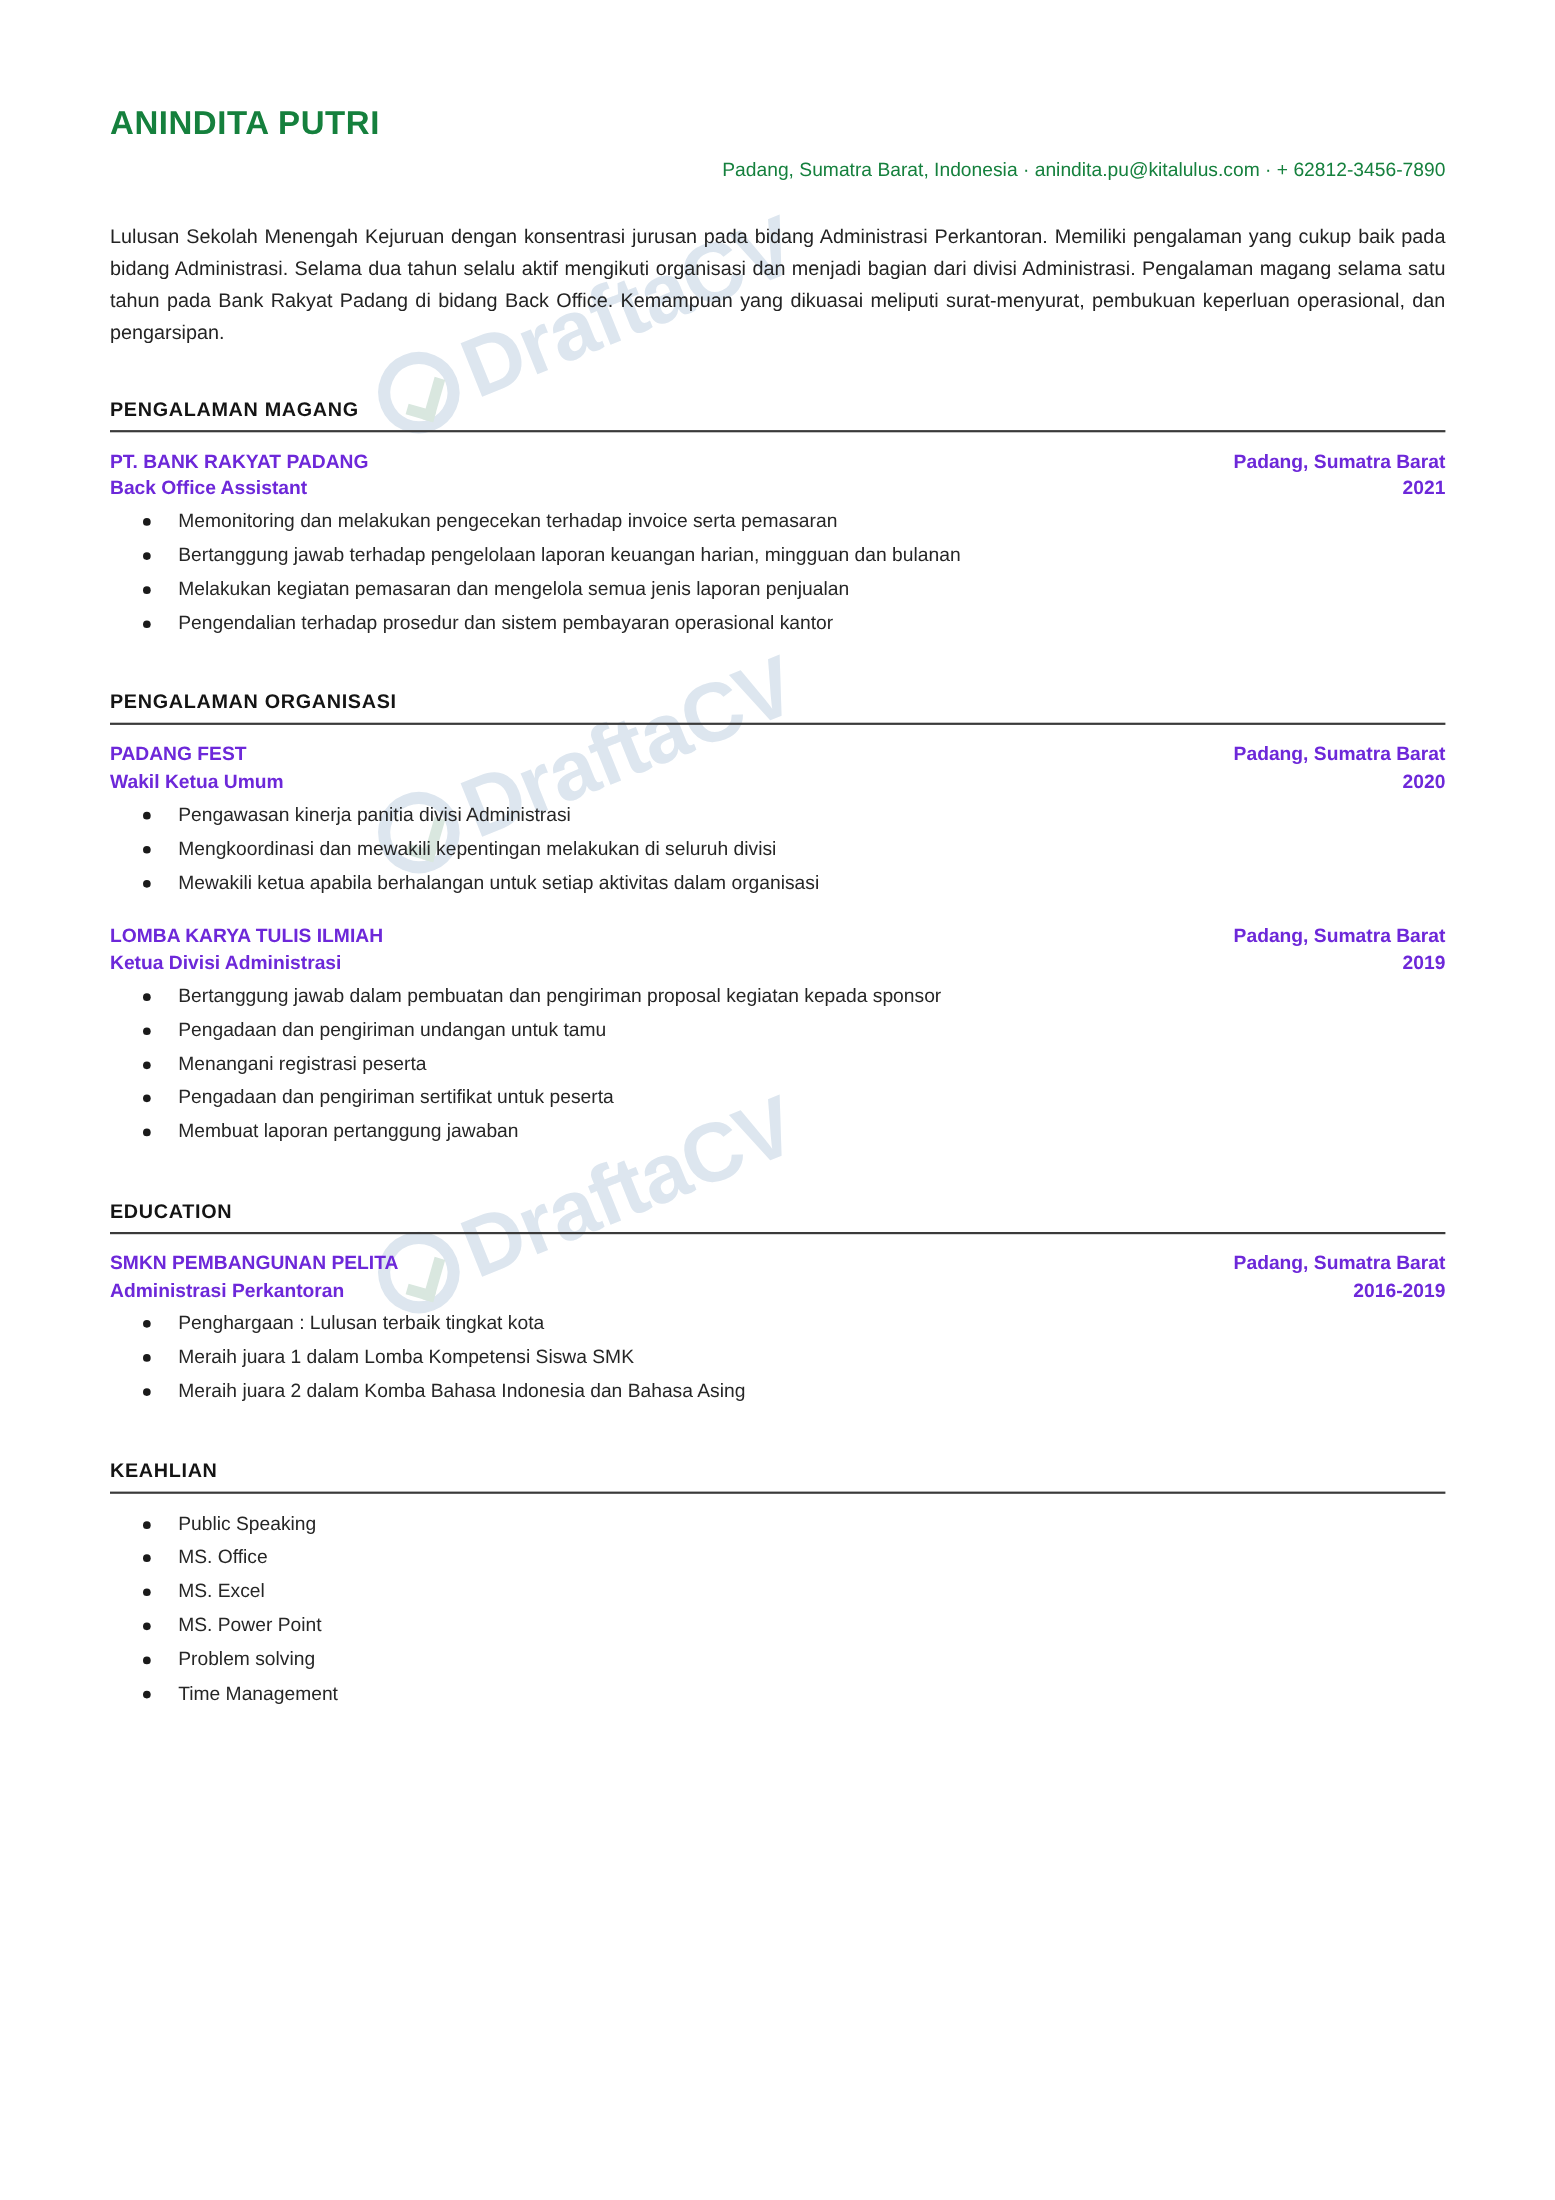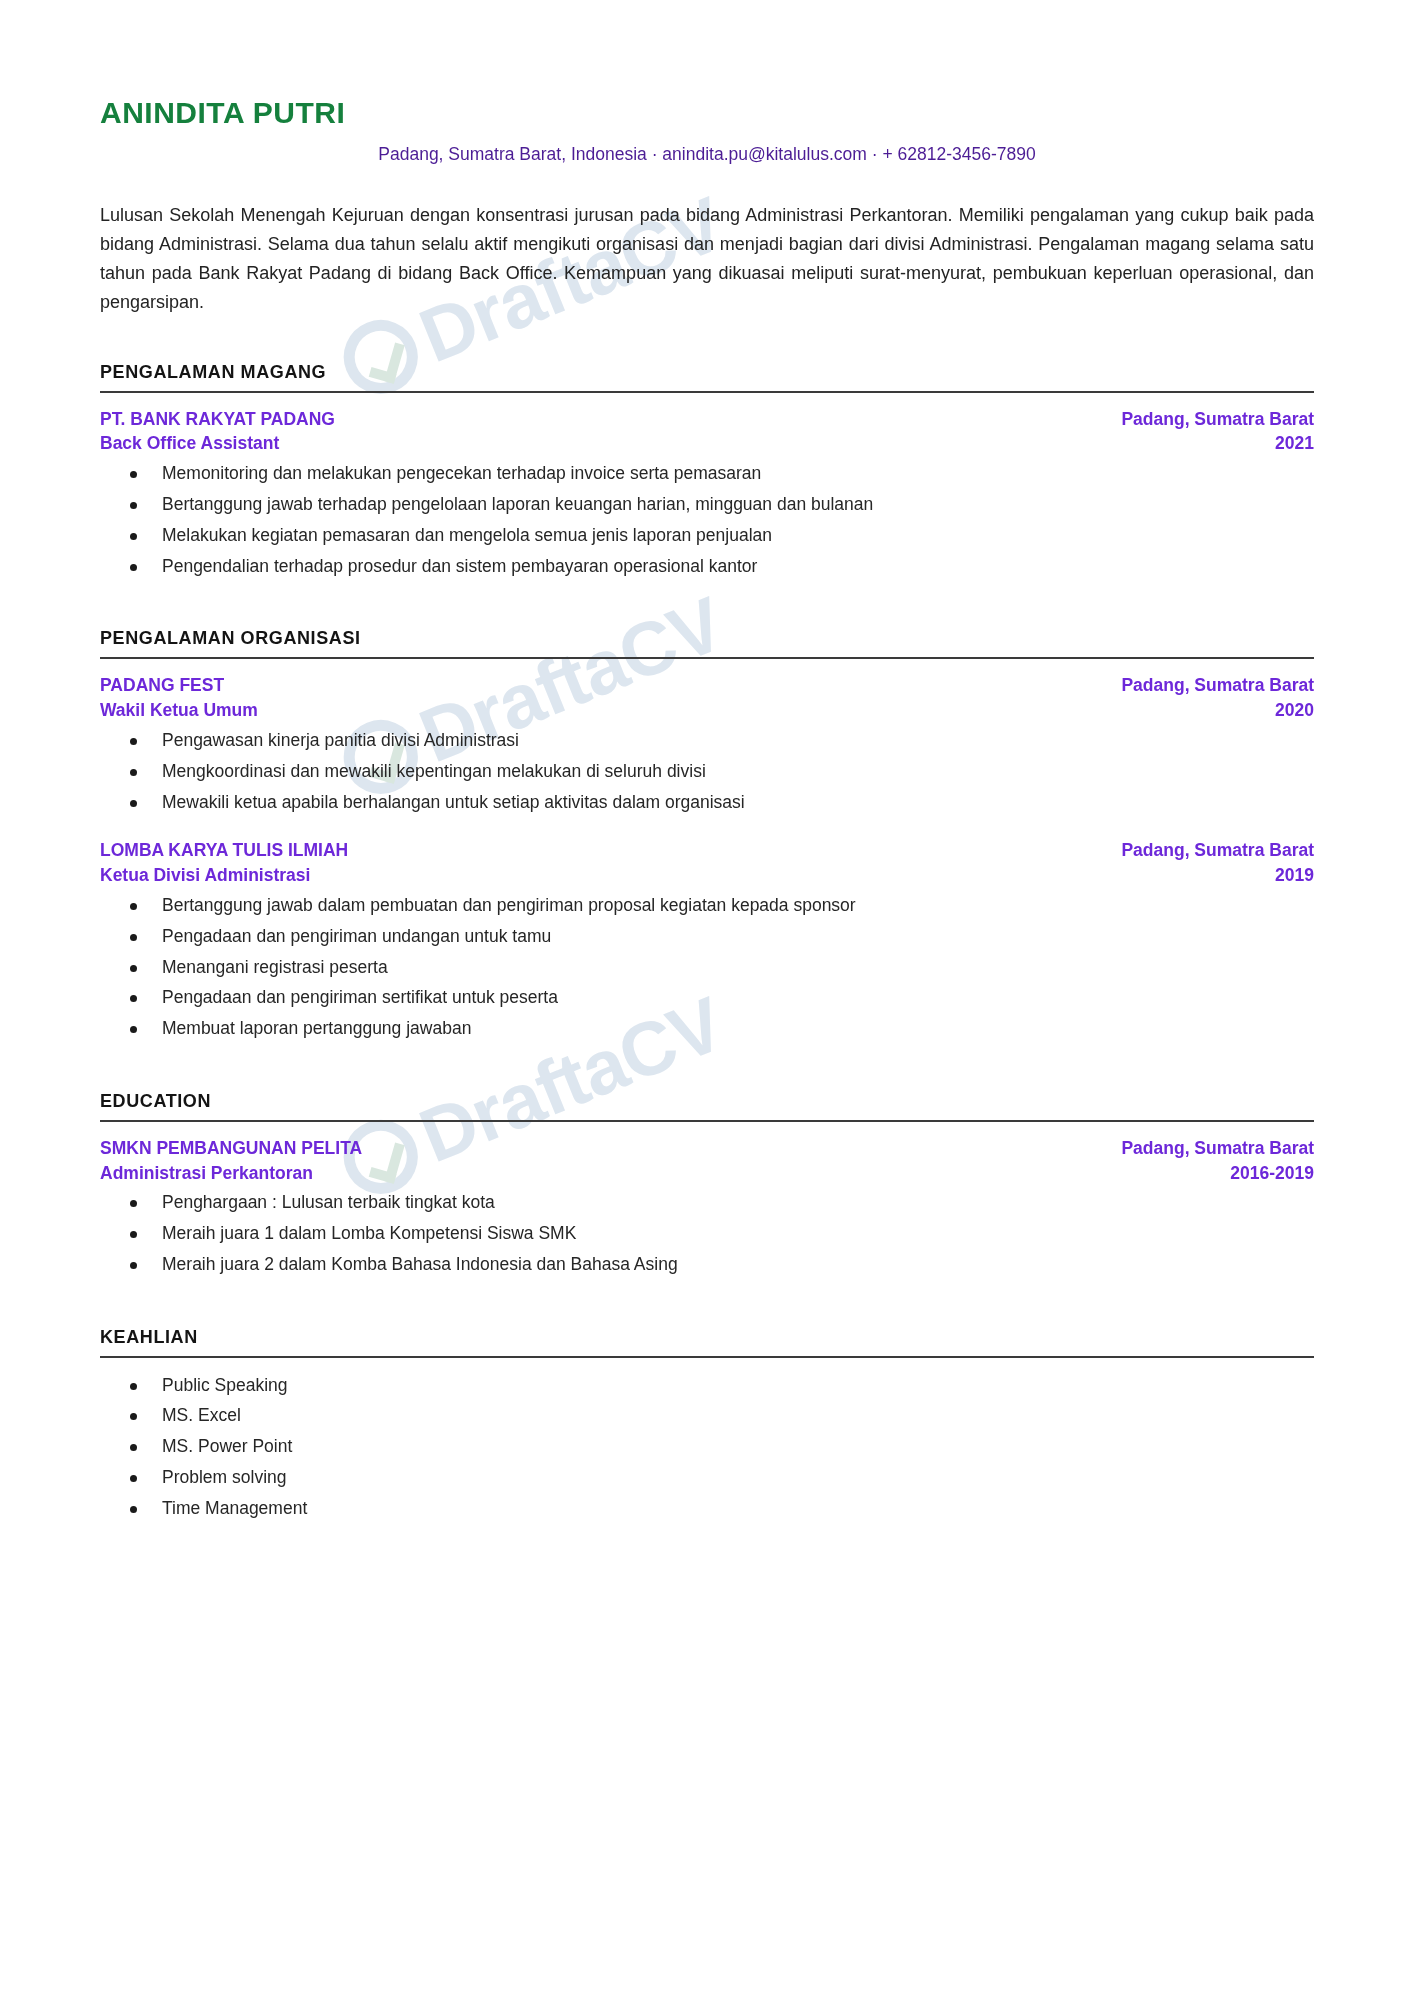--- a/index.html
+++ b/index.html
@@ -70,23 +70,23 @@
 
   .name {
     text-align: left;
     font-size: 30px;
     font-weight: 700;
     letter-spacing: 0.5px;
     color: #15803d;
     margin: 0 0 14px 0;
   }
   .contact {
-    text-align: center;
+    text-align: right;
     font-size: 17.5px;
-    color: #4c1d95;
+    color: #15803d;
     margin: 0 0 36px 0;
     font-weight: 400;
   }
 
   .summary {
     font-size: 18px;
     line-height: 1.62;
     text-align: justify;
     color: #232323;
     margin: 0 0 44px 0;
@@ -250,20 +250,21 @@
               <li>Meraih juara 2 dalam Komba Bahasa Indonesia dan Bahasa Asing</li>
             </ul>
           </div>
         </div>
         <div class="spacer-md"></div>
         <div class="section">
           <div class="section-title">KEAHLIAN</div>
           <div class="rule"></div>
           <ul class="bullets">
             <li>Public Speaking</li>
+            <li>MS. Office</li>
             <li>MS. Excel</li>
             <li>MS. Power Point</li>
             <li>Problem solving</li>
             <li>Time Management</li>
           </ul>
         </div>
         <div class="spacer-md"></div>
       </div>
 
   </div>

